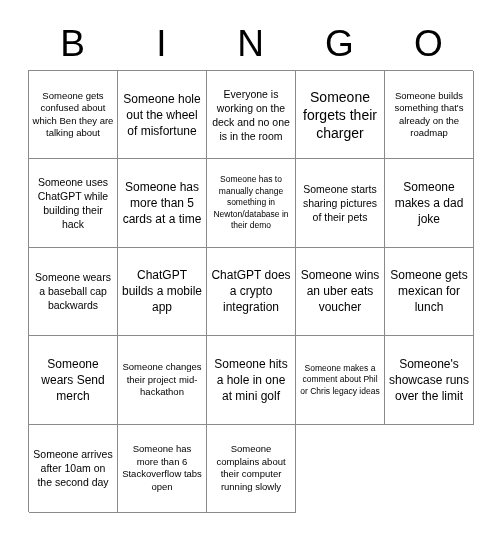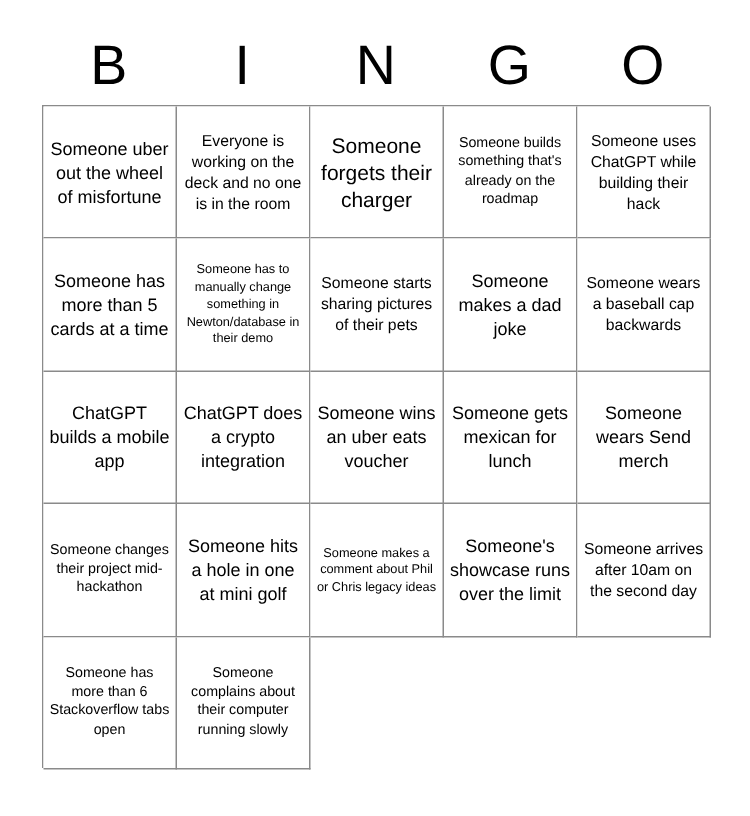--- a/index.html
+++ b/index.html
@@ -92,21 +92,24 @@
   <div class="header-row">
     <div class="header-letter">B</div>
     <div class="header-letter">I</div>
     <div class="header-letter">N</div>
     <div class="header-letter">G</div>
     <div class="header-letter">O</div>
   </div>
 
   <div class="grid" id="bingo-grid">
       <div class="cell">
-        <span class="cell-text fs-l">Someone uber out the wheel of misfortune</span>
+        <span class="cell-text fs-s">Someone gets confused about which Ben they are talking about</span>
+      </div>
+      <div class="cell">
+        <span class="cell-text fs-l">Someone hole out the wheel of misfortune</span>
       </div>
       <div class="cell">
         <span class="cell-text fs-m">Everyone is working on the deck and no one is in the room</span>
       </div>
       <div class="cell">
         <span class="cell-text fs-xl">Someone forgets their charger</span>
       </div>
       <div class="cell">
         <span class="cell-text fs-s">Someone builds something that's already on the roadmap</span>
       </div>

